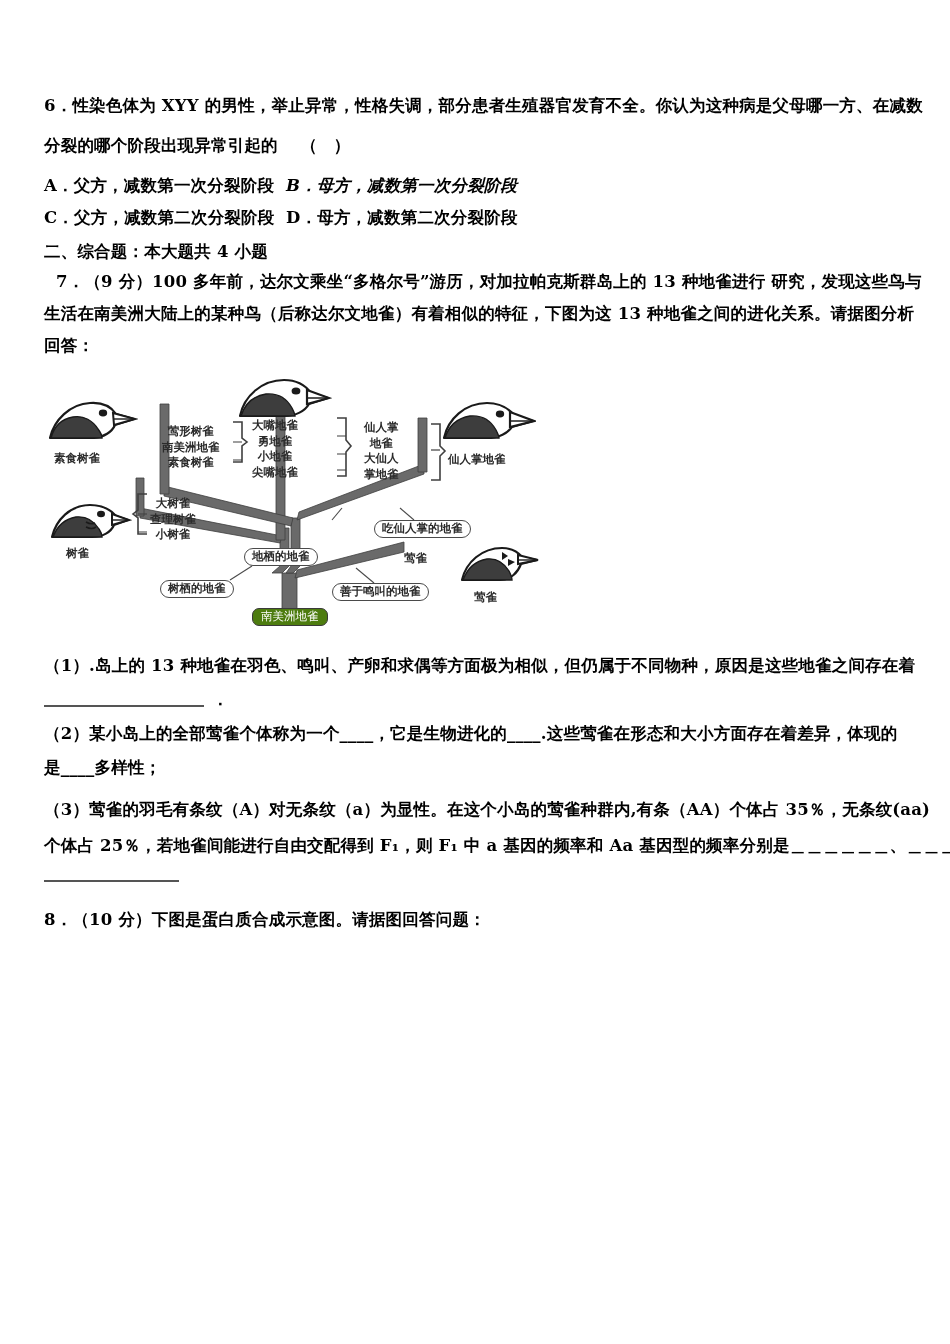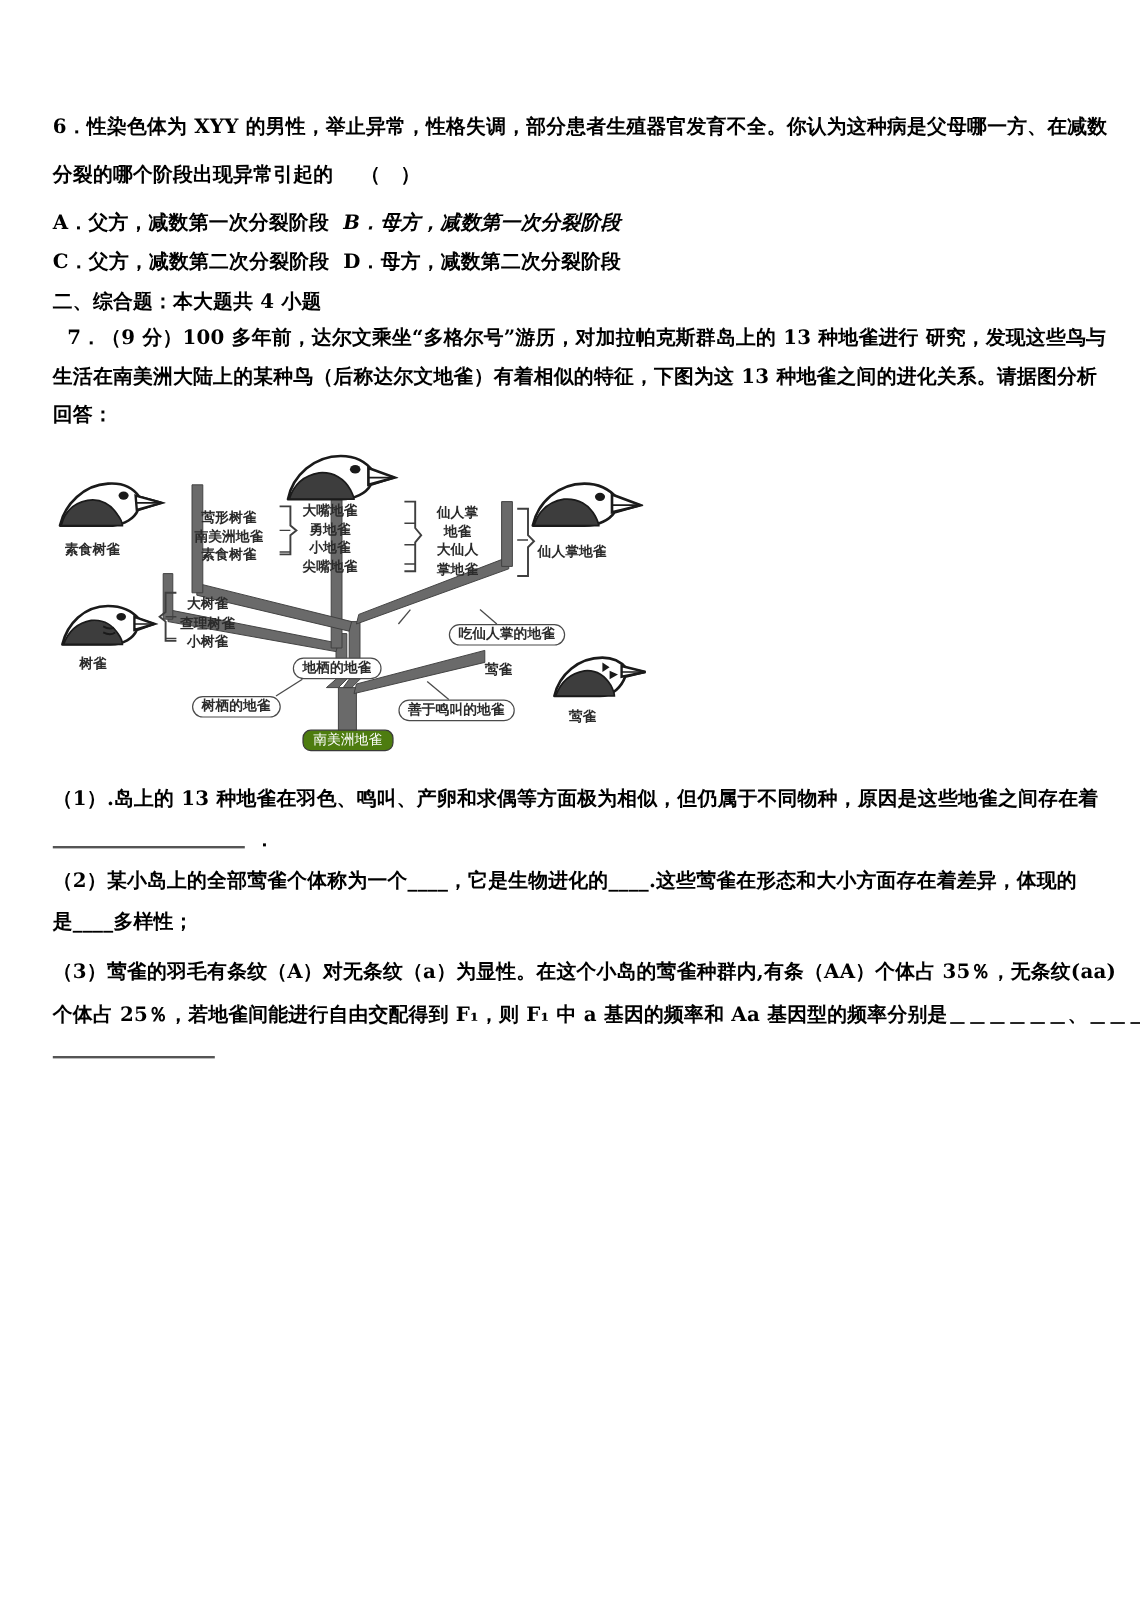--- a/index.html
+++ b/index.html
@@ -258,14 +258,15 @@
   <div class="blankline" style="left:44px; top:705px; width:160px;"></div>
   <div class="ln" style="left:212px; top:690px;">．</div>
 
   <div class="ln" style="left:44px; top:724px;">（2）某小岛上的全部莺雀个体称为一个____，它是生物进化的____.这些莺雀在形态和大小方面存在着差异，体现的</div>
   <div class="ln" style="left:44px; top:758px;">是____多样性；</div>
 
   <div class="ln" style="left:44px; top:800px;">（3）莺雀的羽毛有条纹（A）对无条纹（a）为显性。在这个小岛的莺雀种群内,有条（AA）个体占 35％，无条纹(aa)</div>
   <div class="ln" style="left:44px; top:836px;">个体占 25％，若地雀间能进行自由交配得到 F₁，则 F₁ 中 a 基因的频率和 Aa 基因型的频率分别是＿＿＿＿＿＿、＿＿＿＿</div>
   <div class="blankline" style="left:44px; top:880px; width:135px;"></div>
 
+  <div class="ln" style="left:44px; top:910px;">8．（10 分）下图是蛋白质合成示意图。请据图回答问题：</div>
 
 </div>
 
 </body></html>

